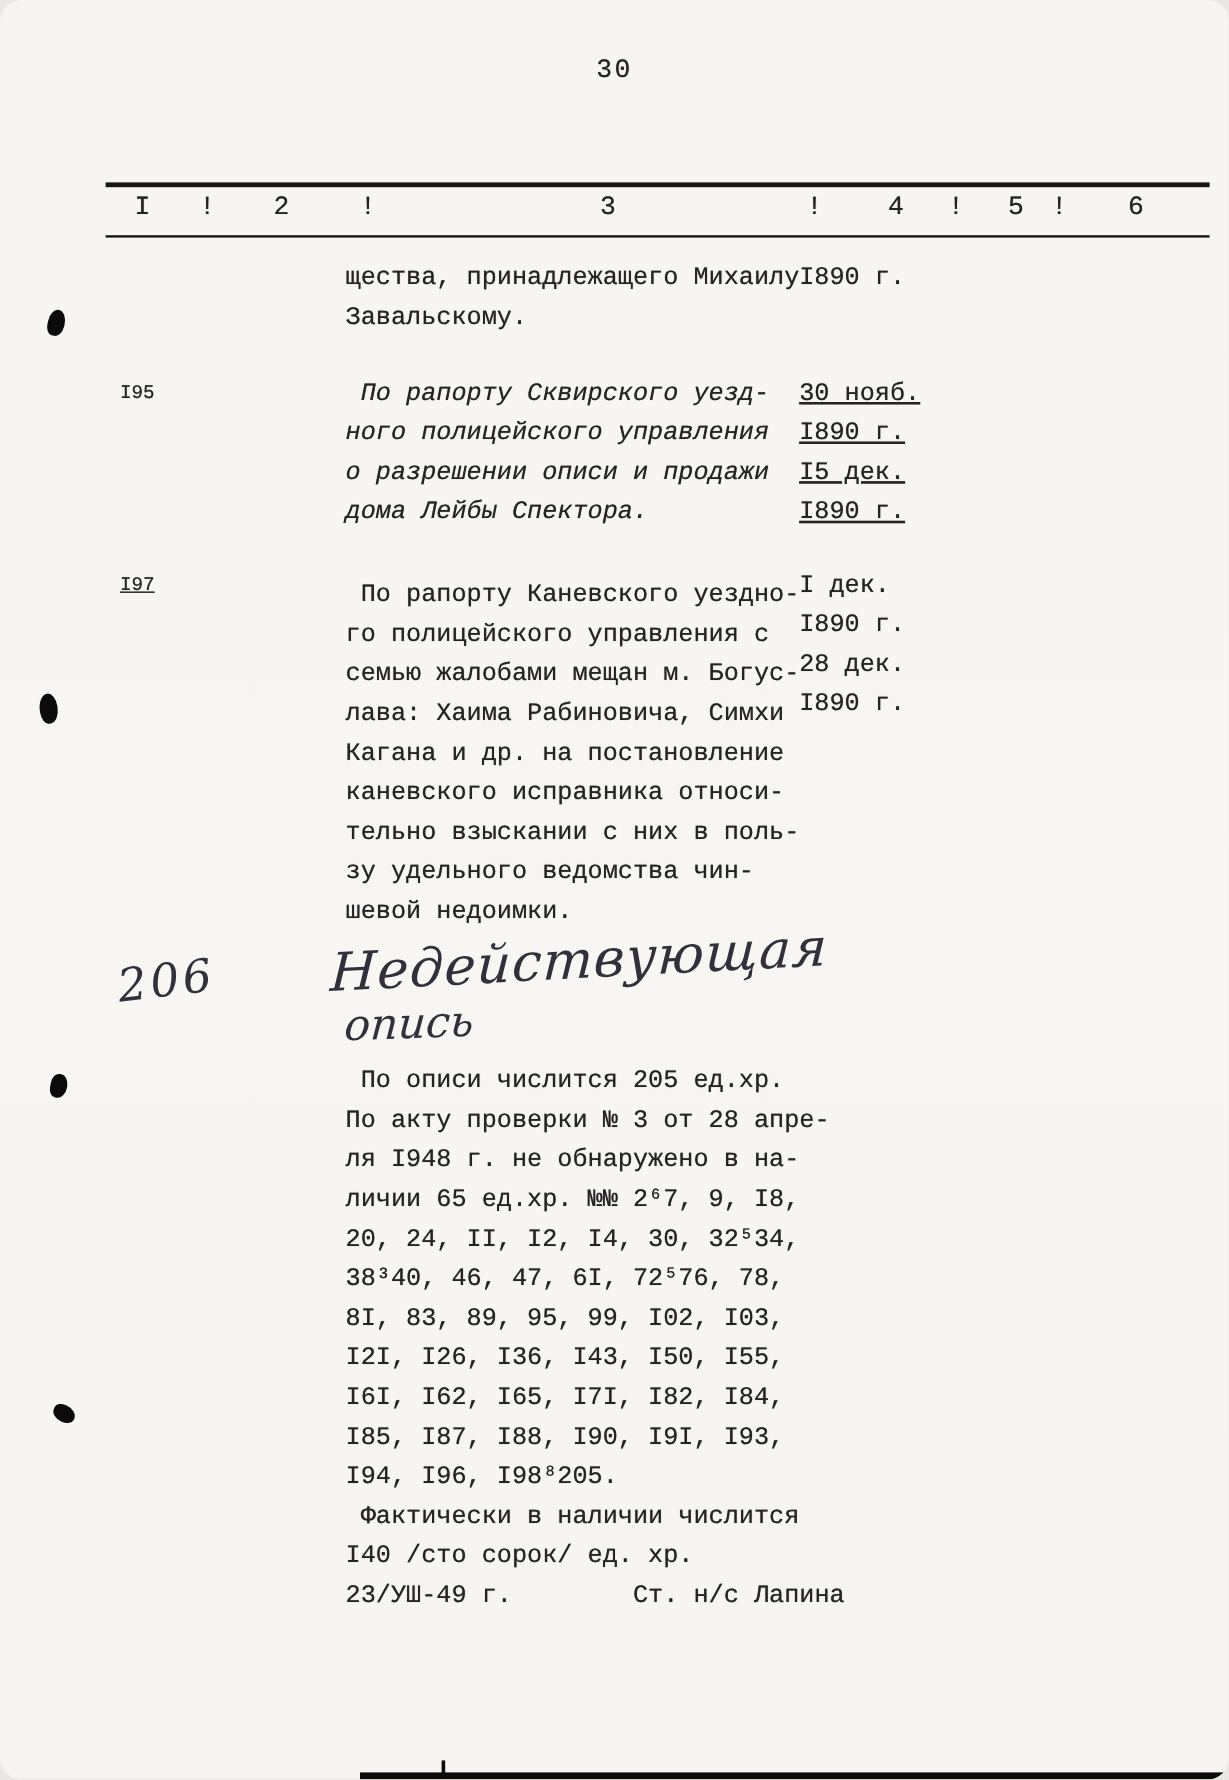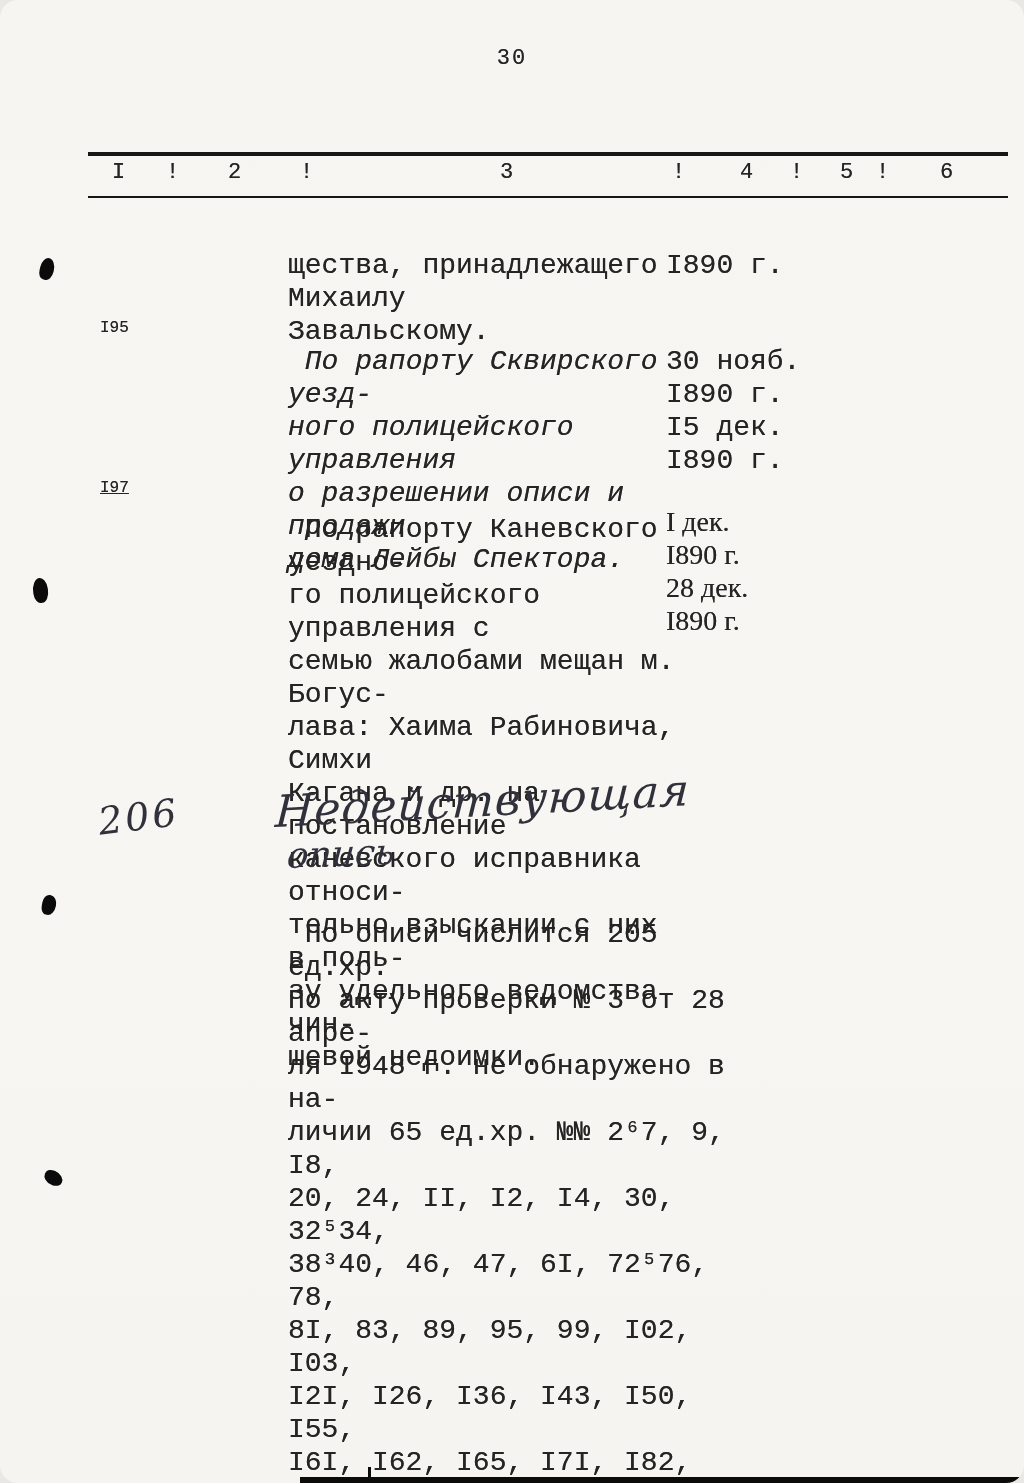--- a/index.html
+++ b/index.html
@@ -11,25 +11,24 @@
     position: relative;
     width: 1024px;
     height: 1483px;
     background: linear-gradient(180deg, #f6f5f2 0%, #f7f6f3 55%, #f5f4f0 100%);
     overflow: hidden;
     font-family: "Liberation Mono", "DejaVu Sans Mono", monospace;
     color: #242424;
     border-radius: 18px;
   }
   .typed {
-    font-size: 28px;
+    font-size: 21px;
     line-height: 33px;
     white-space: pre-wrap;
     text-shadow: 0 0 0.6px rgba(20,20,20,0.65);
-    margin-top: 33px;
   }
   .page-number {
     position: absolute;
     top: 46px;
     left: 0;
     width: 1024px;
     text-align: center;
     font-size: 22px;
     letter-spacing: 2px;
     text-shadow: 0 0 0.6px rgba(20,20,20,0.65);
@@ -76,24 +75,24 @@
   .entry-dates {
     position: absolute;
     left: 666px;
     width: 180px;
   }
   .e0-num   { top: 216px; }
   .e0-text  { top: 216px; }
   .e0-dates { top: 216px; }
   .e1-num   { top: 312px; }
   .e1-text  { top: 312px; font-style: italic; }
-  .e1-dates { top: 312px; }
+  .e1-dates { top: 312px; text-decoration: underline; }
   .e2-num   { top: 472px; text-decoration: underline; }
   .e2-text  { top: 480px; }
-  .e2-dates { top: 472px; font-family: Liberation Serif, serif; }
+  .e2-dates { top: 472px; }
   
   .hand {
     position: absolute;
     font-family: "DejaVu Serif", serif;
     font-style: italic;
     color: #31313b;
   }
   .hand-num {
     left: 98px;
     top: 795px;

